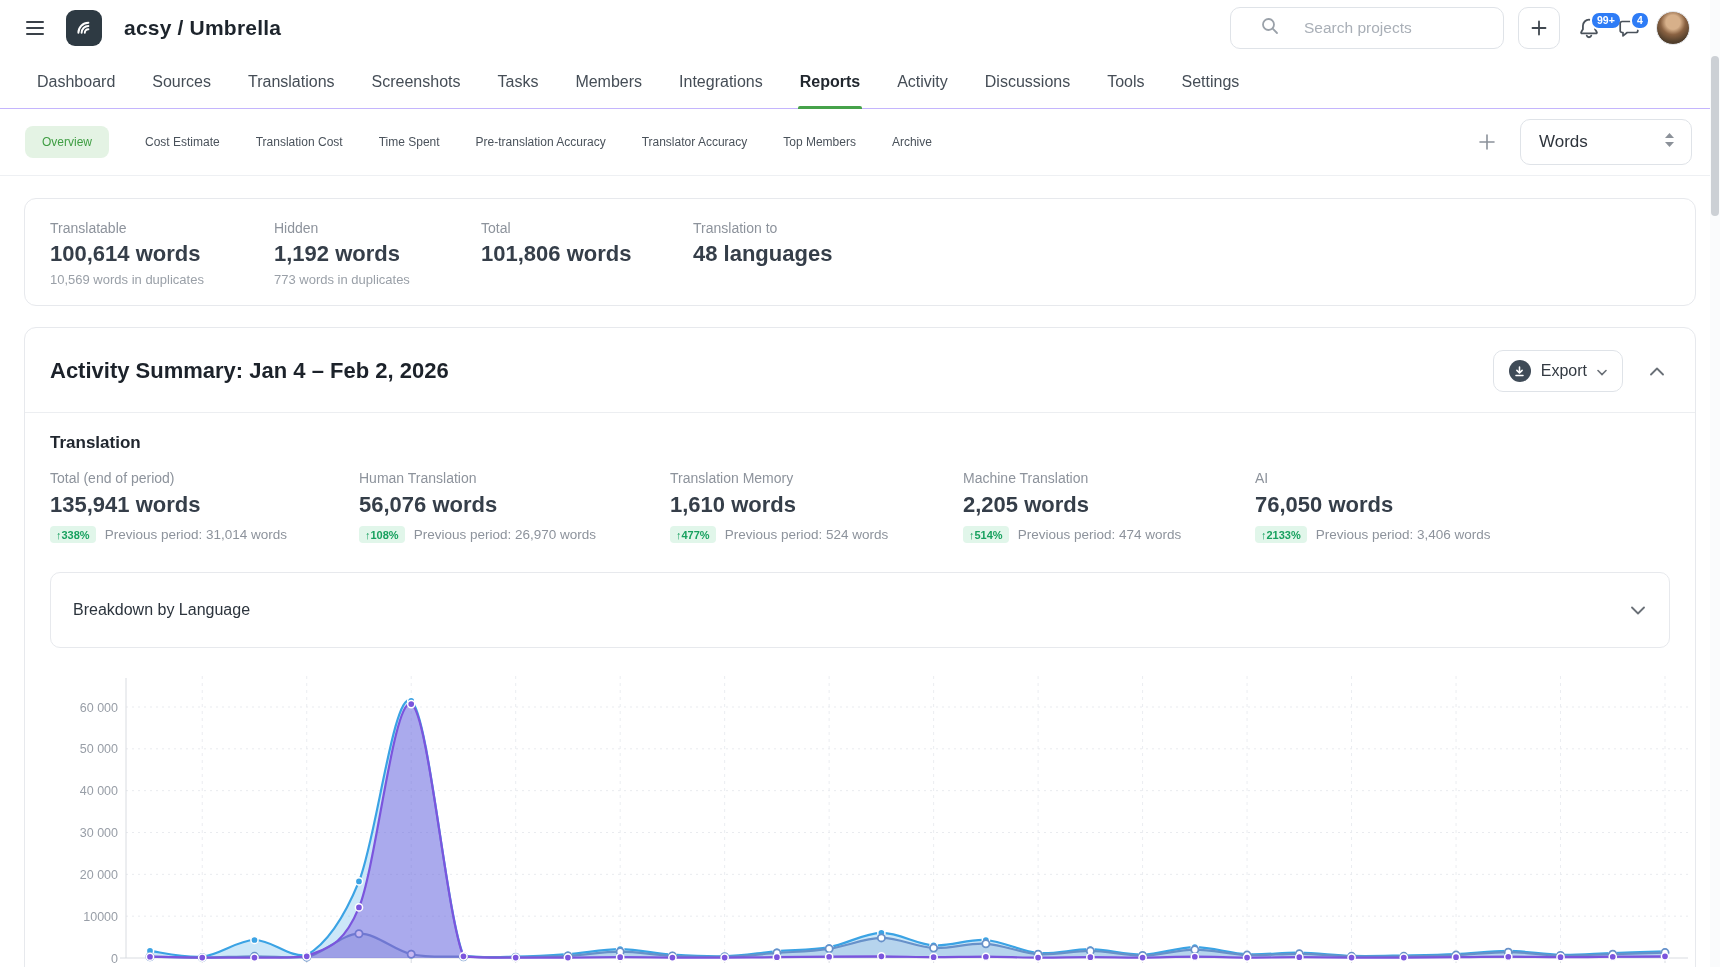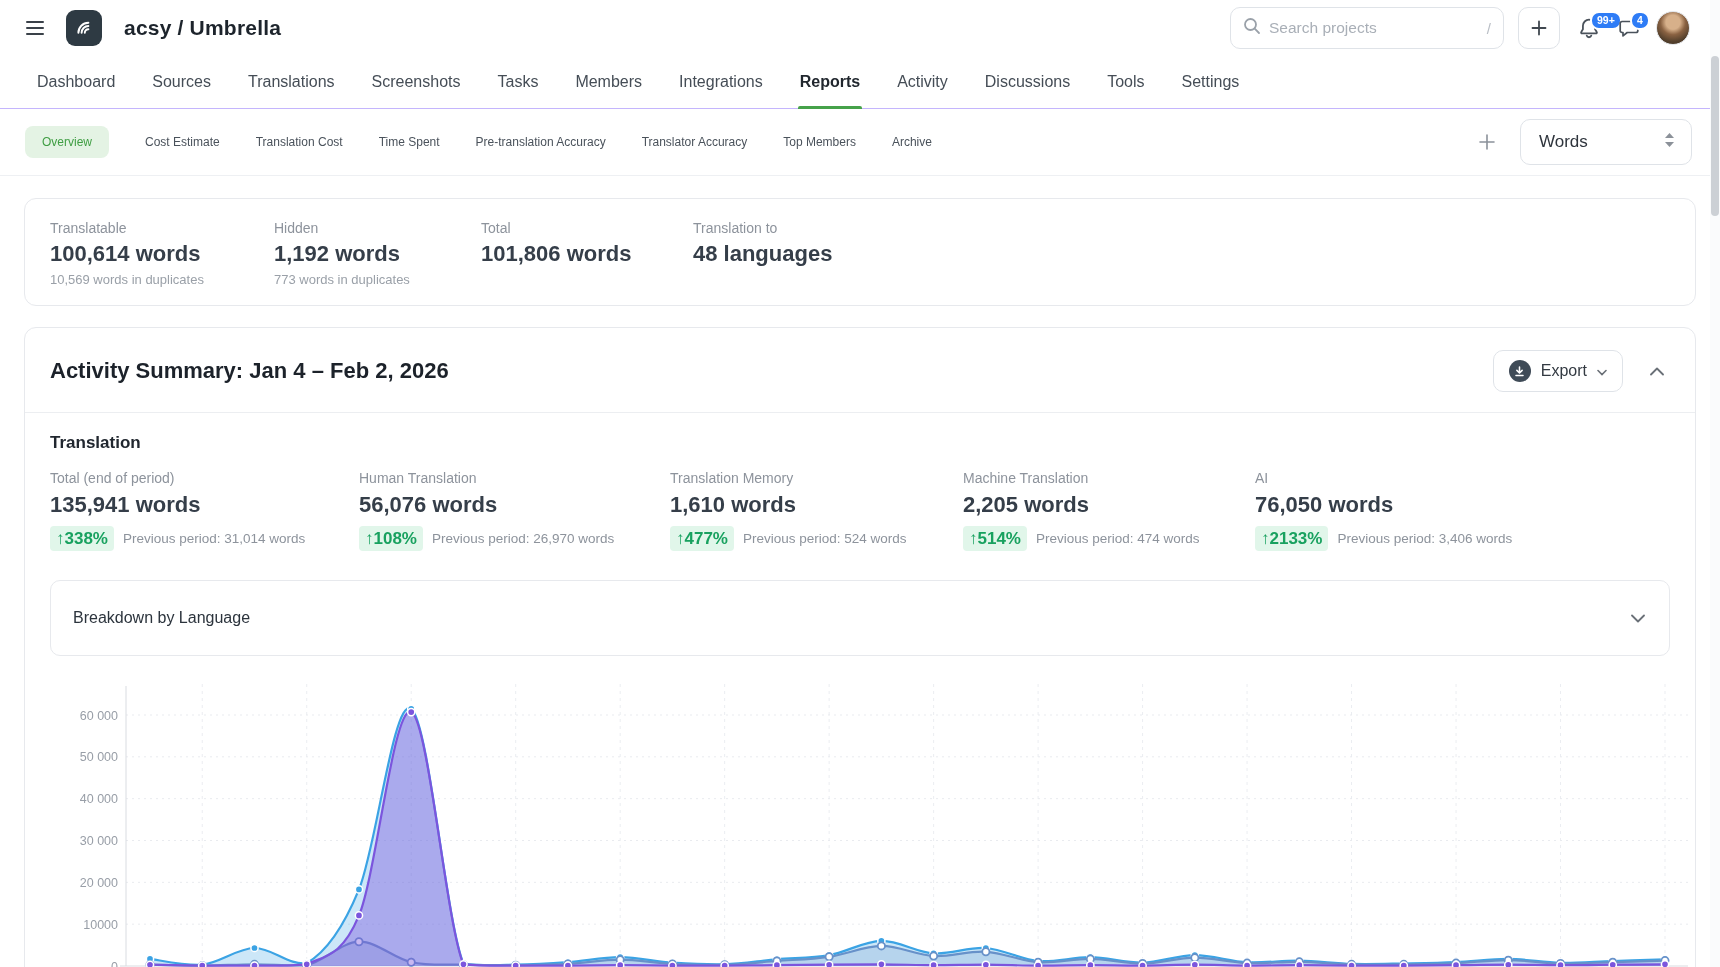--- a/index.html
+++ b/index.html
@@ -6,21 +6,21 @@
   html,body { width:1720px; height:967px; overflow:hidden; background:#fff;
     font-family:"Liberation Sans", sans-serif; color:#2b323b; }
   .page { position:relative; width:1720px; height:967px; overflow:hidden; }
 
   
   .topbar { height:56px; display:flex; align-items:center; padding:0 30px 0 26px; background:#fff; }
   .icon-btn { background:none; border:none; cursor:pointer; display:flex; align-items:center; justify-content:center; }
   .logo { width:36px; height:36px; border-radius:9px; background:#2e3a43; display:flex; align-items:center; justify-content:center; margin-left:20px; }
   .proj-title { margin-left:22px; font-size:21px; font-weight:700; color:#1d242c; letter-spacing:.2px; }
   .topbar-spacer { flex:1; }
-  .search-box { width:274px; height:42px; border:1px solid #dfe3e8; border-radius:10px; display:flex; align-items:center; padding:0 12px; gap:8px; background:#fff; }
+  .search-box { width:274px; height:42px; border:1px solid #dfe3e8; border-radius:10px; display:flex; align-items:center; padding:0 30px; gap:25px; background:#fff; }
   .search-box input { border:none; outline:none; flex:1; font-size:15.5px; color:#3a424b; font-family:"Liberation Sans",sans-serif; background:transparent; }
   .search-box input::placeholder { color:#a9afb7; }
   .slash-hint { color:#b9bec5; font-size:15px; }
   .add-btn { width:42px; height:42px; border:1px solid #dfe3e8; border-radius:10px; background:#fff; margin-left:14px; font-size:0; }
   .tb-ico { position:relative; margin-left:18px; }
   .badge { position:absolute; top:-6px; left:12px; background:#2e7cf6; color:#fff; font-size:10.5px; font-weight:700;
     border-radius:9px; padding:1.5px 5px; border:2px solid #fff; line-height:1.1; }
   .avatar { width:34px; height:34px; border-radius:50%; margin-left:16px; cursor:pointer;
     background:radial-gradient(circle at 50% 32%, #d7b08a 0 26%, #8a6242 46%, #54402c 72%, #3c2e20); border:1px solid #e2e5e9; }
 
@@ -58,21 +58,21 @@
   .collapse-btn { margin-left:27px; margin-right:6px; }
 
   .act-body { padding:20px 25px 0; }
   .section-title { font-size:17px; font-weight:700; color:#21272f; }
   .metrics { display:flex; margin-top:17px; }
   .metric { display:flex; flex-direction:column; gap:6px; }
   .metric:nth-child(1){ width:309px; } .metric:nth-child(2){ width:311px; } .metric:nth-child(3){ width:293px; } .metric:nth-child(4){ width:292px; }
   .metric-label { font-size:14px; color:#8d939c; }
   .metric-value { font-size:22px; font-weight:600; color:#353e49; }
   .metric-delta { display:flex; align-items:center; gap:9px; margin-top:2px; }
-  .delta-badge { background:#e1f6ea; color:#18a15f; font-size:17px; font-weight:700; border-radius:4px; padding:2.5px 6px; }
+  .delta-badge { background:#e1f6ea; color:#18a15f; font-size:11px; font-weight:700; border-radius:4px; padding:2.5px 6px; }
   .metric-prev { font-size:13.5px; color:#8d939c; }
 
   .breakdown { margin:29px 0 0; border:1px solid #e7e9ed; border-radius:10px; height:76px; display:flex; align-items:center;
     justify-content:space-between; padding:0 24px 0 22px; cursor:pointer; }
   .breakdown-label { font-size:16px; color:#2c343d; }
 
   .chart-wrap { margin-top:18px; }
 
   
   .scrollbar { position:absolute; top:0; right:0; width:10px; height:967px; background:#fafbfc; }

